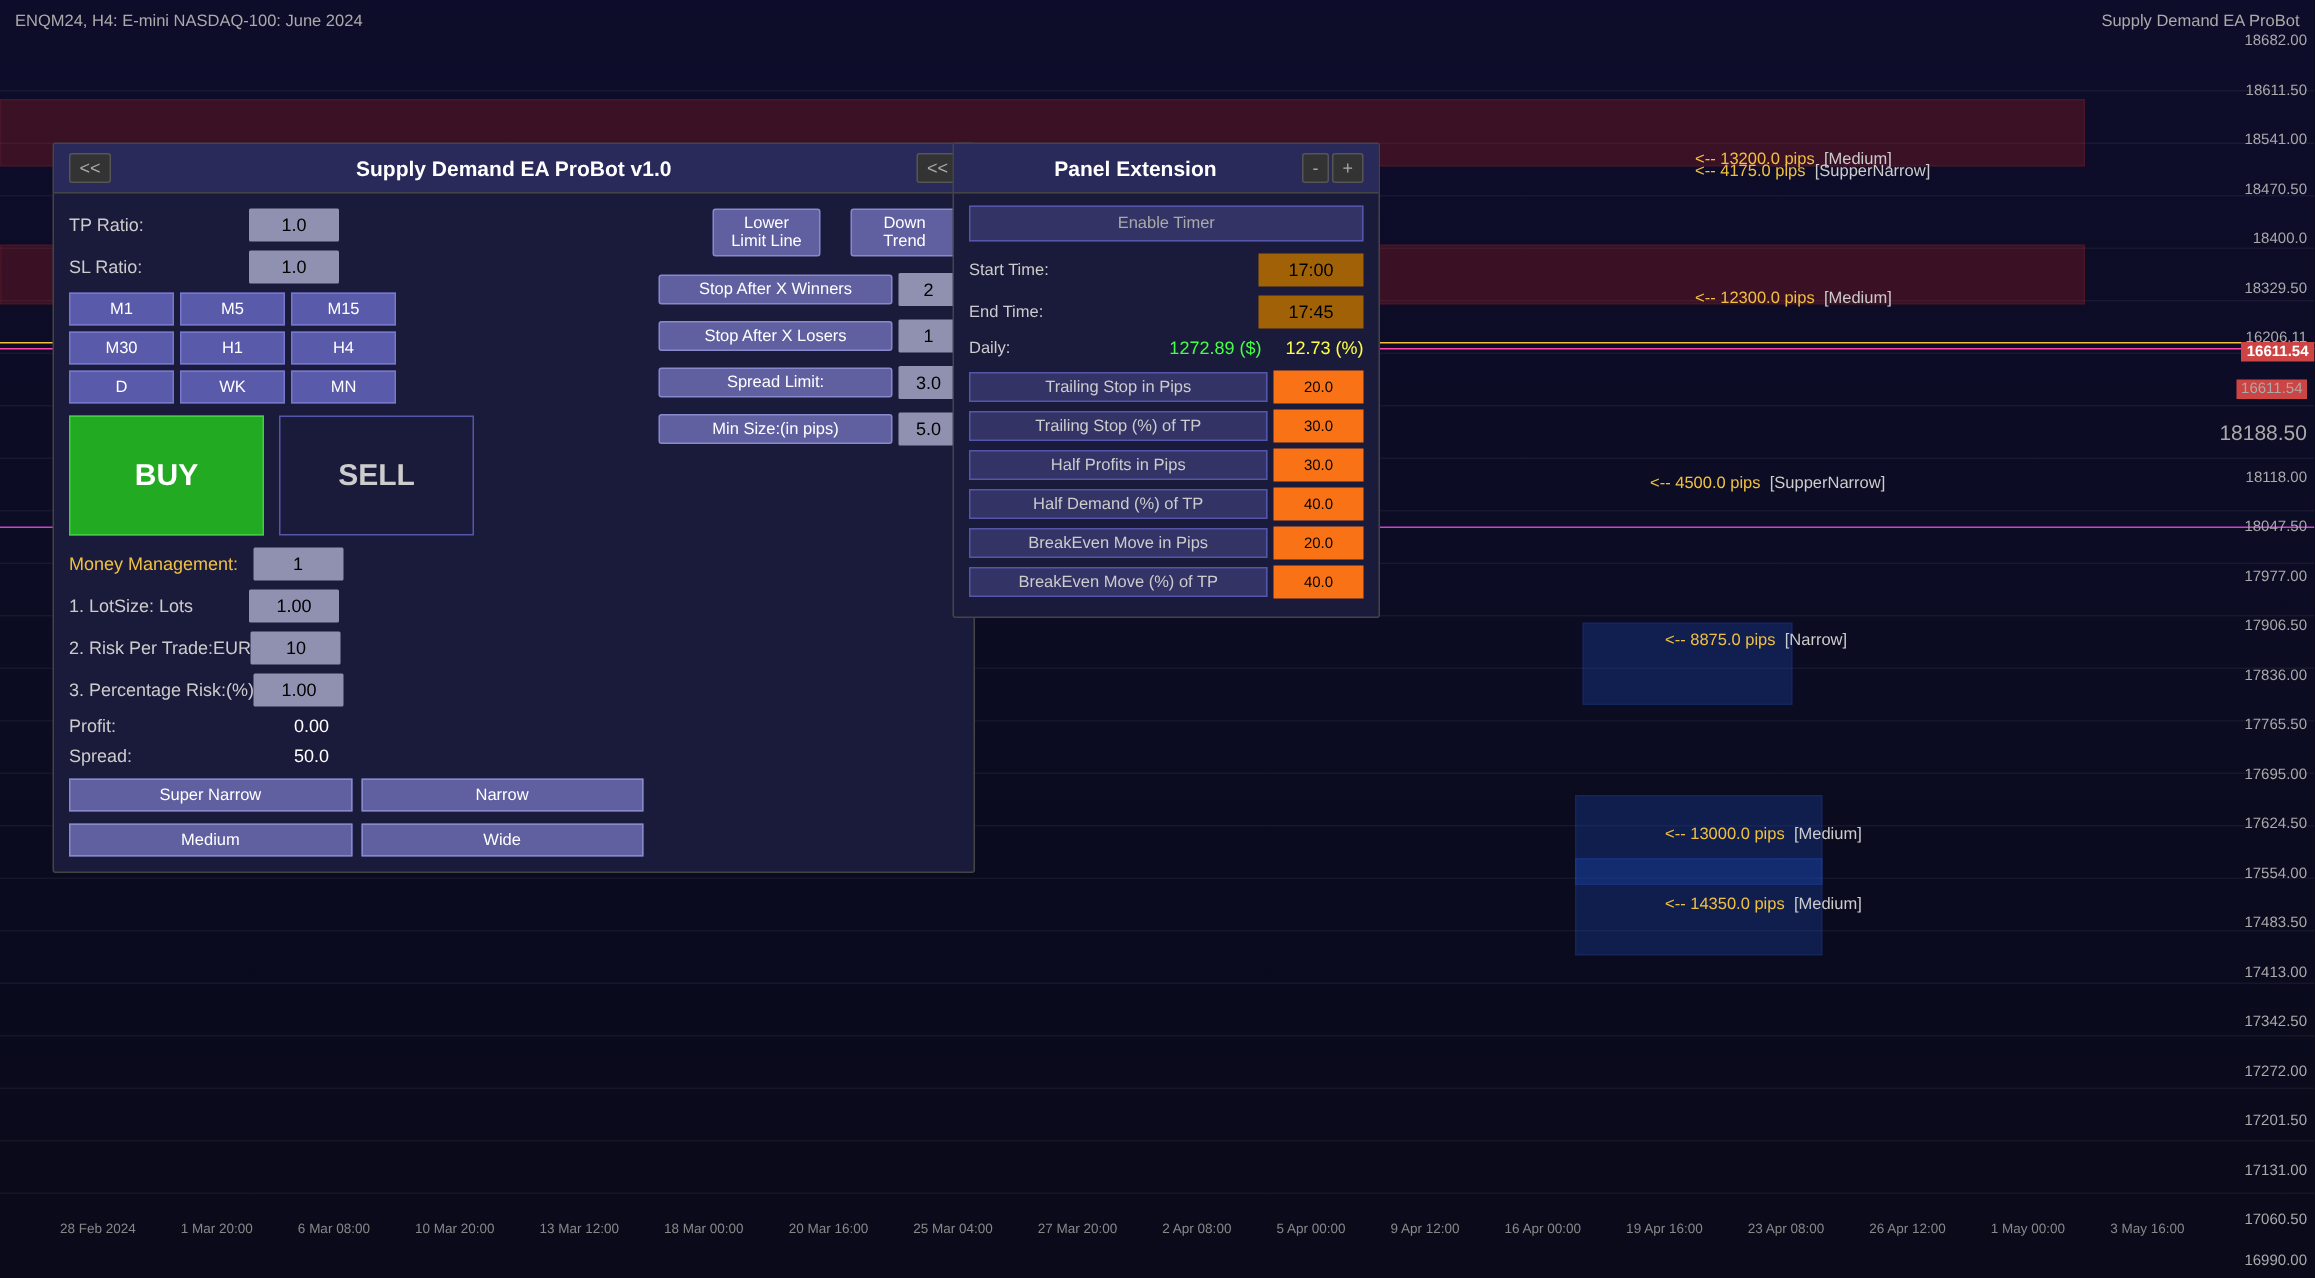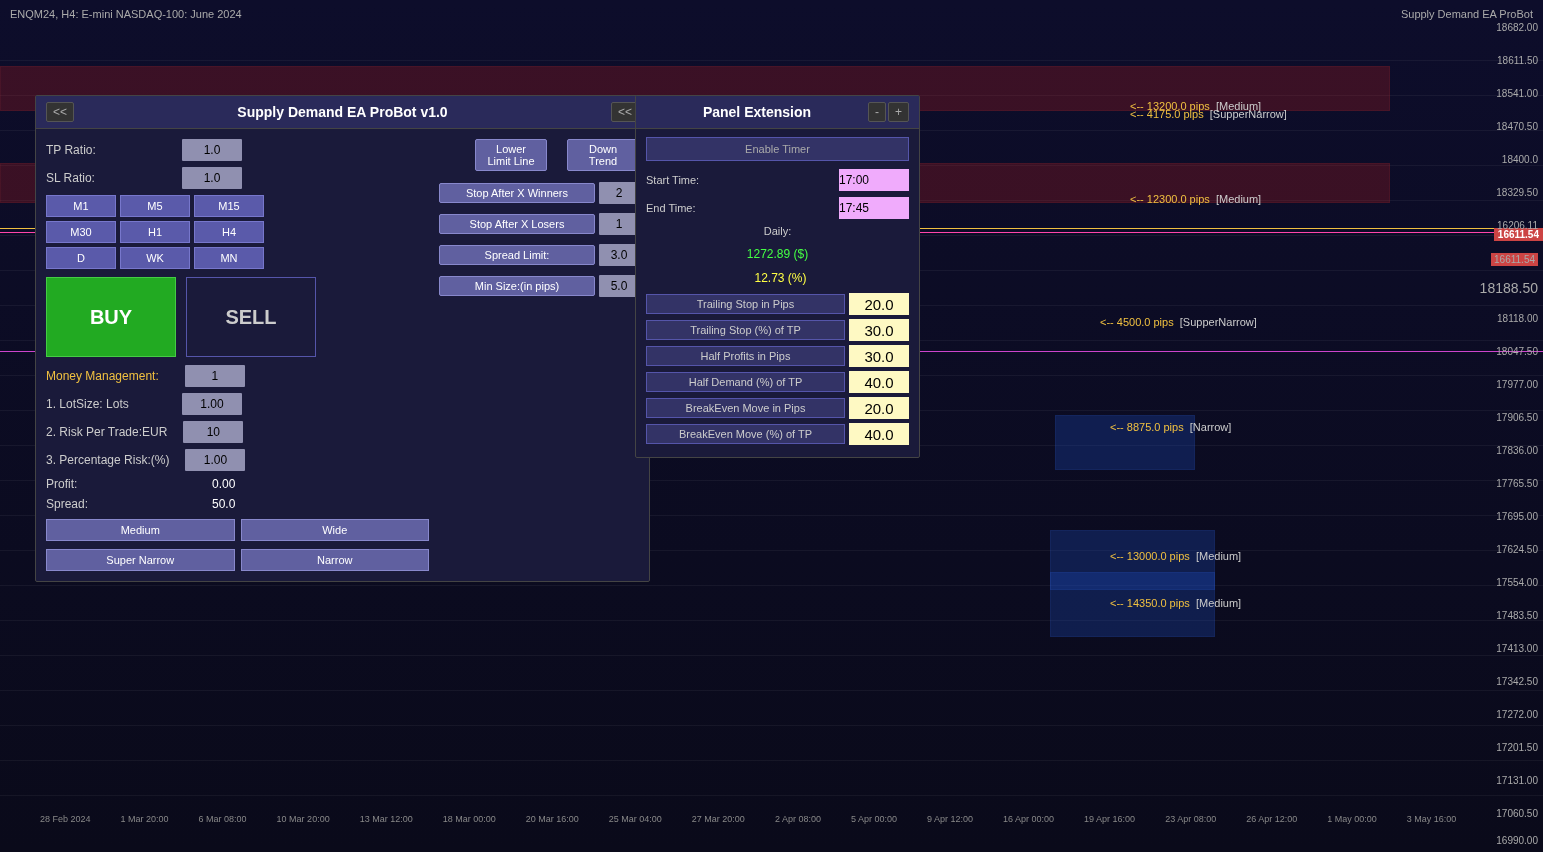--- a/index.html
+++ b/index.html
@@ -95,21 +95,20 @@
     }
 
     #panel-body {
       padding: 10px;
     }
 
     .row {
       display: flex;
       align-items: center;
       margin-bottom: 6px;
-      gap: 16px;
     }
 
     .label {
       color: #cccccc;
       min-width: 120px;
       font-size: 12px;
     }
 
     .label-gold {
       color: #f0c040;
@@ -217,27 +216,27 @@
     #ext-panel-header {
       background: #2a2a5a;
       padding: 6px 10px;
       display: flex;
       align-items: center;
       justify-content: space-between;
       border-bottom: 1px solid #444;
     }
 
     .ext-input {
-      background: #fef9c3;
+      background: #f97316;
       border: none;
       color: #000;
       width: 60px;
       height: 22px;
       text-align: center;
-      font-size: 15px;
+      font-size: 10px;
     }
 
     .ext-label {
       color: #cccccc;
       font-size: 11px;
       flex: 1;
     }
 
     .btn-enable {
       background: #333366;
@@ -251,36 +250,35 @@
 
     .time-row {
       display: flex;
       align-items: center;
       justify-content: space-between;
       padding: 0 6px;
       margin-bottom: 6px;
     }
 
     .time-input {
-      background: #f0abfc;
+      background: #a16207;
       border: none;
       color: #000;
       width: 70px;
       height: 22px;
-      text-align: left;
+      text-align: center;
       font-size: 12px;
     }
 
     .daily-row {
       display: flex;
       align-items: center;
       padding: 0 6px;
       margin-bottom: 8px;
       gap: 10px;
-      flex-direction: column;
     }
 
     .daily-profit-green {
       color: #44ff44;
       font-size: 12px;
     }
     .daily-profit-yellow {
       color: #ffff44;
       font-size: 12px;
     }
@@ -492,26 +490,26 @@
         <div class="row" style="margin-top:4px;">
           <span class="label">Profit:</span>
           <span style="color:#fff;margin-left:30px;">0.00</span>
         </div>
         <div class="row">
           <span class="label">Spread:</span>
           <span style="color:#fff;margin-left:30px;">50.0</span>
         </div>
 
         <div class="bottom-btns">
+          <button class="btn-zone">Super Narrow</button>
+          <button class="btn-zone">Narrow</button>
+        </div>
+        <div class="bottom-btns">
           <button class="btn-zone">Medium</button>
           <button class="btn-zone">Wide</button>
-        </div>
-        <div class="bottom-btns">
-          <button class="btn-zone">Super Narrow</button>
-          <button class="btn-zone">Narrow</button>
         </div>
       </div>
 
       <div style="width:200px;display:flex;flex-direction:column;gap:5px;">
 
         <div style="display:flex;flex-direction:column;gap:4px;margin-bottom:6px;">
           <div style="display:flex;gap:20px;padding-left:36px;">
             <button class="btn btn-purple" style="flex:1;">Lower Limit Line</button>
             <button class="btn btn-purple" style="flex:1;">Down Trend</button>
           </div>

